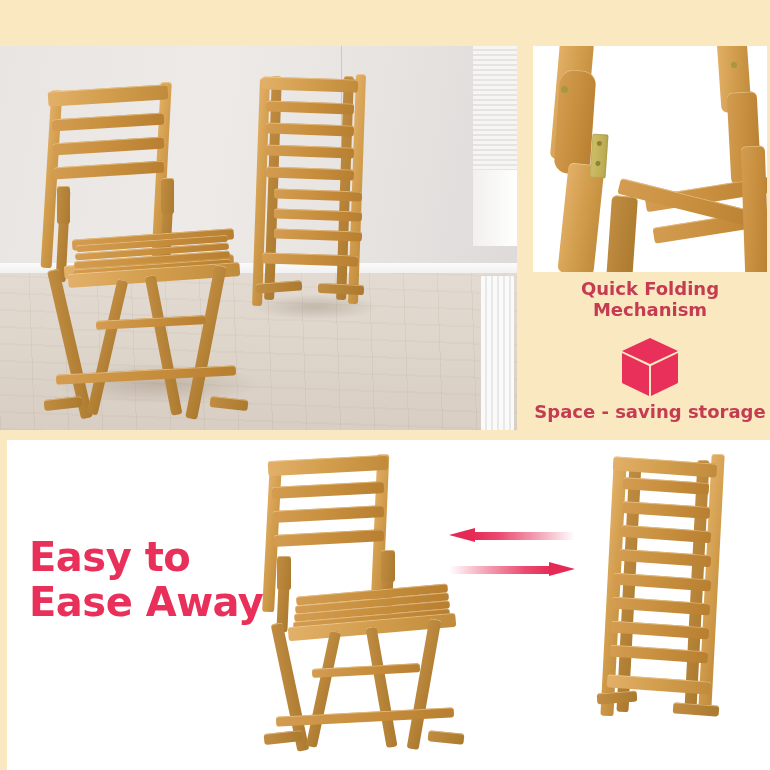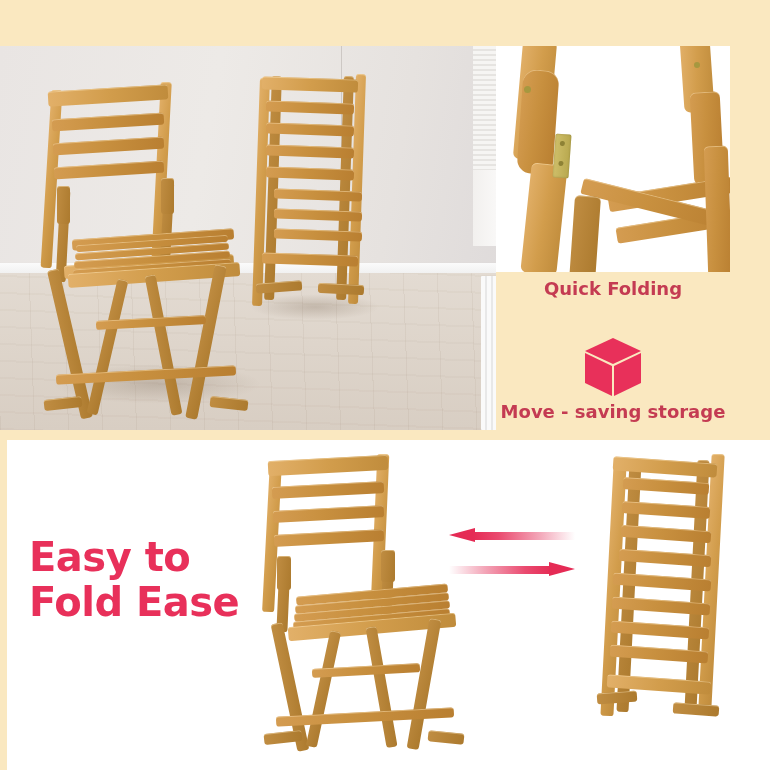--- a/index.html
+++ b/index.html
@@ -82,21 +82,21 @@
      border-radius:3px;box-shadow:inset 0 1px 0 rgba(255,232,190,.45);}
   .w.lt{background:linear-gradient(95deg,#e2b069,#d29d4c 50%,#c08c3c);}
   .w.dk{background:linear-gradient(95deg,#c08d42,#ac7a2e);}
   .shadowpatch{
     position:absolute;border-radius:50%;
     background:radial-gradient(ellipse at center, rgba(120,100,80,.28), rgba(120,100,80,0) 70%);
   }
 
   
   .panel-detail{
-    position:absolute;left:496px;top:46px;width:234px;height:384px;
+    position:absolute;left:533px;top:46px;width:234px;height:384px;
     background:#fae8c0;
   }
   .detail-photo{
     position:absolute;left:0;top:0;width:234px;height:226px;
     background:#ffffff;overflow:hidden;
   }
   .hinge-wrap{position:absolute;inset:0;}
   .detail-caption{
     position:absolute;left:0;top:232px;width:234px;
     text-align:center;line-height:1.18;
@@ -247,38 +247,39 @@
 
         <div class="w" style="left:84px;top:150px;width:150px;height:16px;transform:rotate(14deg);"></div>
 
         <div class="w dk" style="left:76px;top:150px;width:26px;height:86px;transform:rotate(4deg);border-radius:5px;"></div>
         <div class="w" style="left:210px;top:100px;width:24px;height:130px;transform:rotate(-2deg);border-radius:5px;"></div>
       </div>
     </div>
 
     <div class="detail-caption">
       <div>Quick Folding</div>
+      <div>Mechanism</div>
     </div>
 
     <div class="box-icon">
       <svg viewBox="0 0 62 62" width="62" height="62">
         <polygon points="31,2 59,15 31,28 3,15" fill="#e8305a"></polygon>
         <polygon points="3,17 30,30 30,60 3,47" fill="#e8305a"></polygon>
         <polygon points="32,30 59,17 59,47 32,60" fill="#e8305a"></polygon>
       </svg>
     </div>
 
-    <div class="detail-caption2">Move - saving storage</div>
+    <div class="detail-caption2">Space - saving storage</div>
   </div>
 
   <div class="panel-bottom">
 
     <div class="bottom-text">
       <div>Easy to</div>
-      <div>Fold Ease</div>
+      <div>Ease Away</div>
     </div>
 
     <div class="chair" style="left:245px;top:10px;width:210px;height:290px;">
       <div class="w lt" style="left:14px;top:12px;width:12px;height:150px;transform:rotate(3deg);"></div>
       <div class="w lt" style="left:122px;top:4px;width:12px;height:152px;transform:rotate(2.5deg);"></div>
       <div class="w lt" style="left:16px;top:8px;width:120px;height:15px;transform:rotate(-3deg);"></div>
       <div class="w" style="left:20px;top:34px;width:112px;height:12px;transform:rotate(-3deg);"></div>
       <div class="w" style="left:21px;top:58px;width:111px;height:12px;transform:rotate(-3deg);"></div>
       <div class="w" style="left:22px;top:82px;width:110px;height:12px;transform:rotate(-3deg);"></div>
       <div class="w dk" style="left:26px;top:108px;width:11px;height:74px;transform:rotate(2.5deg);"></div>

